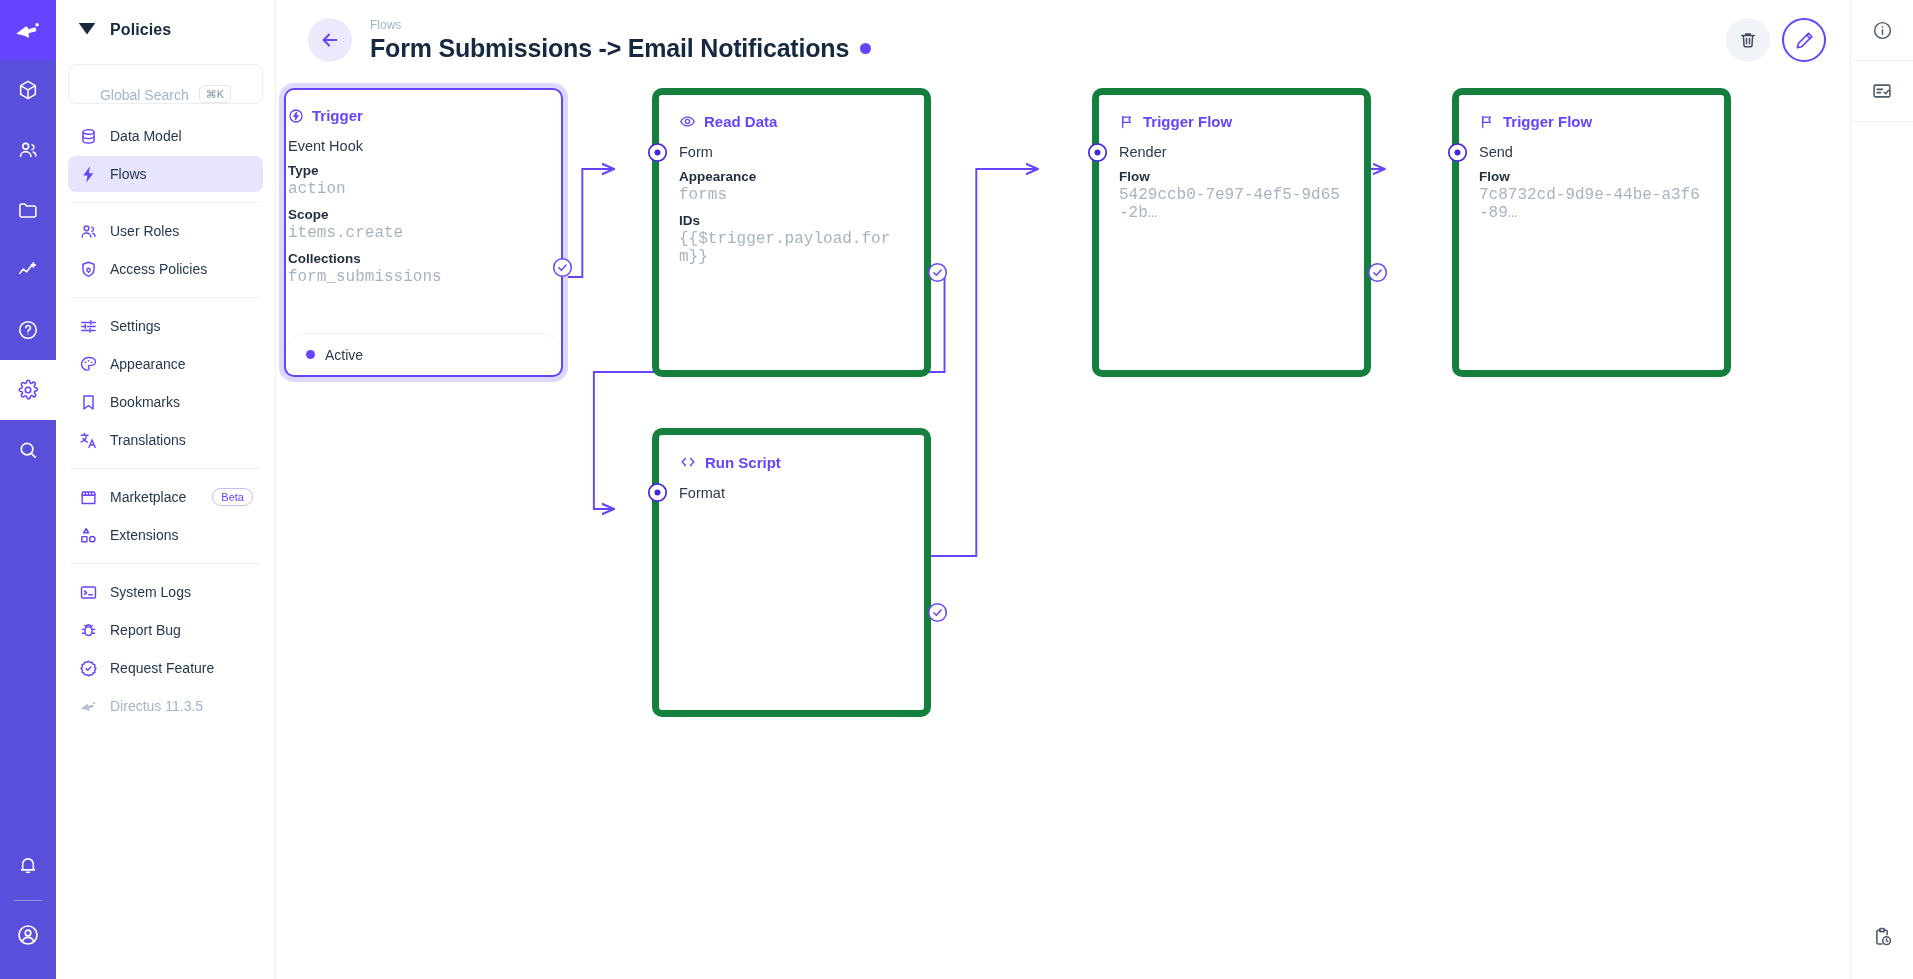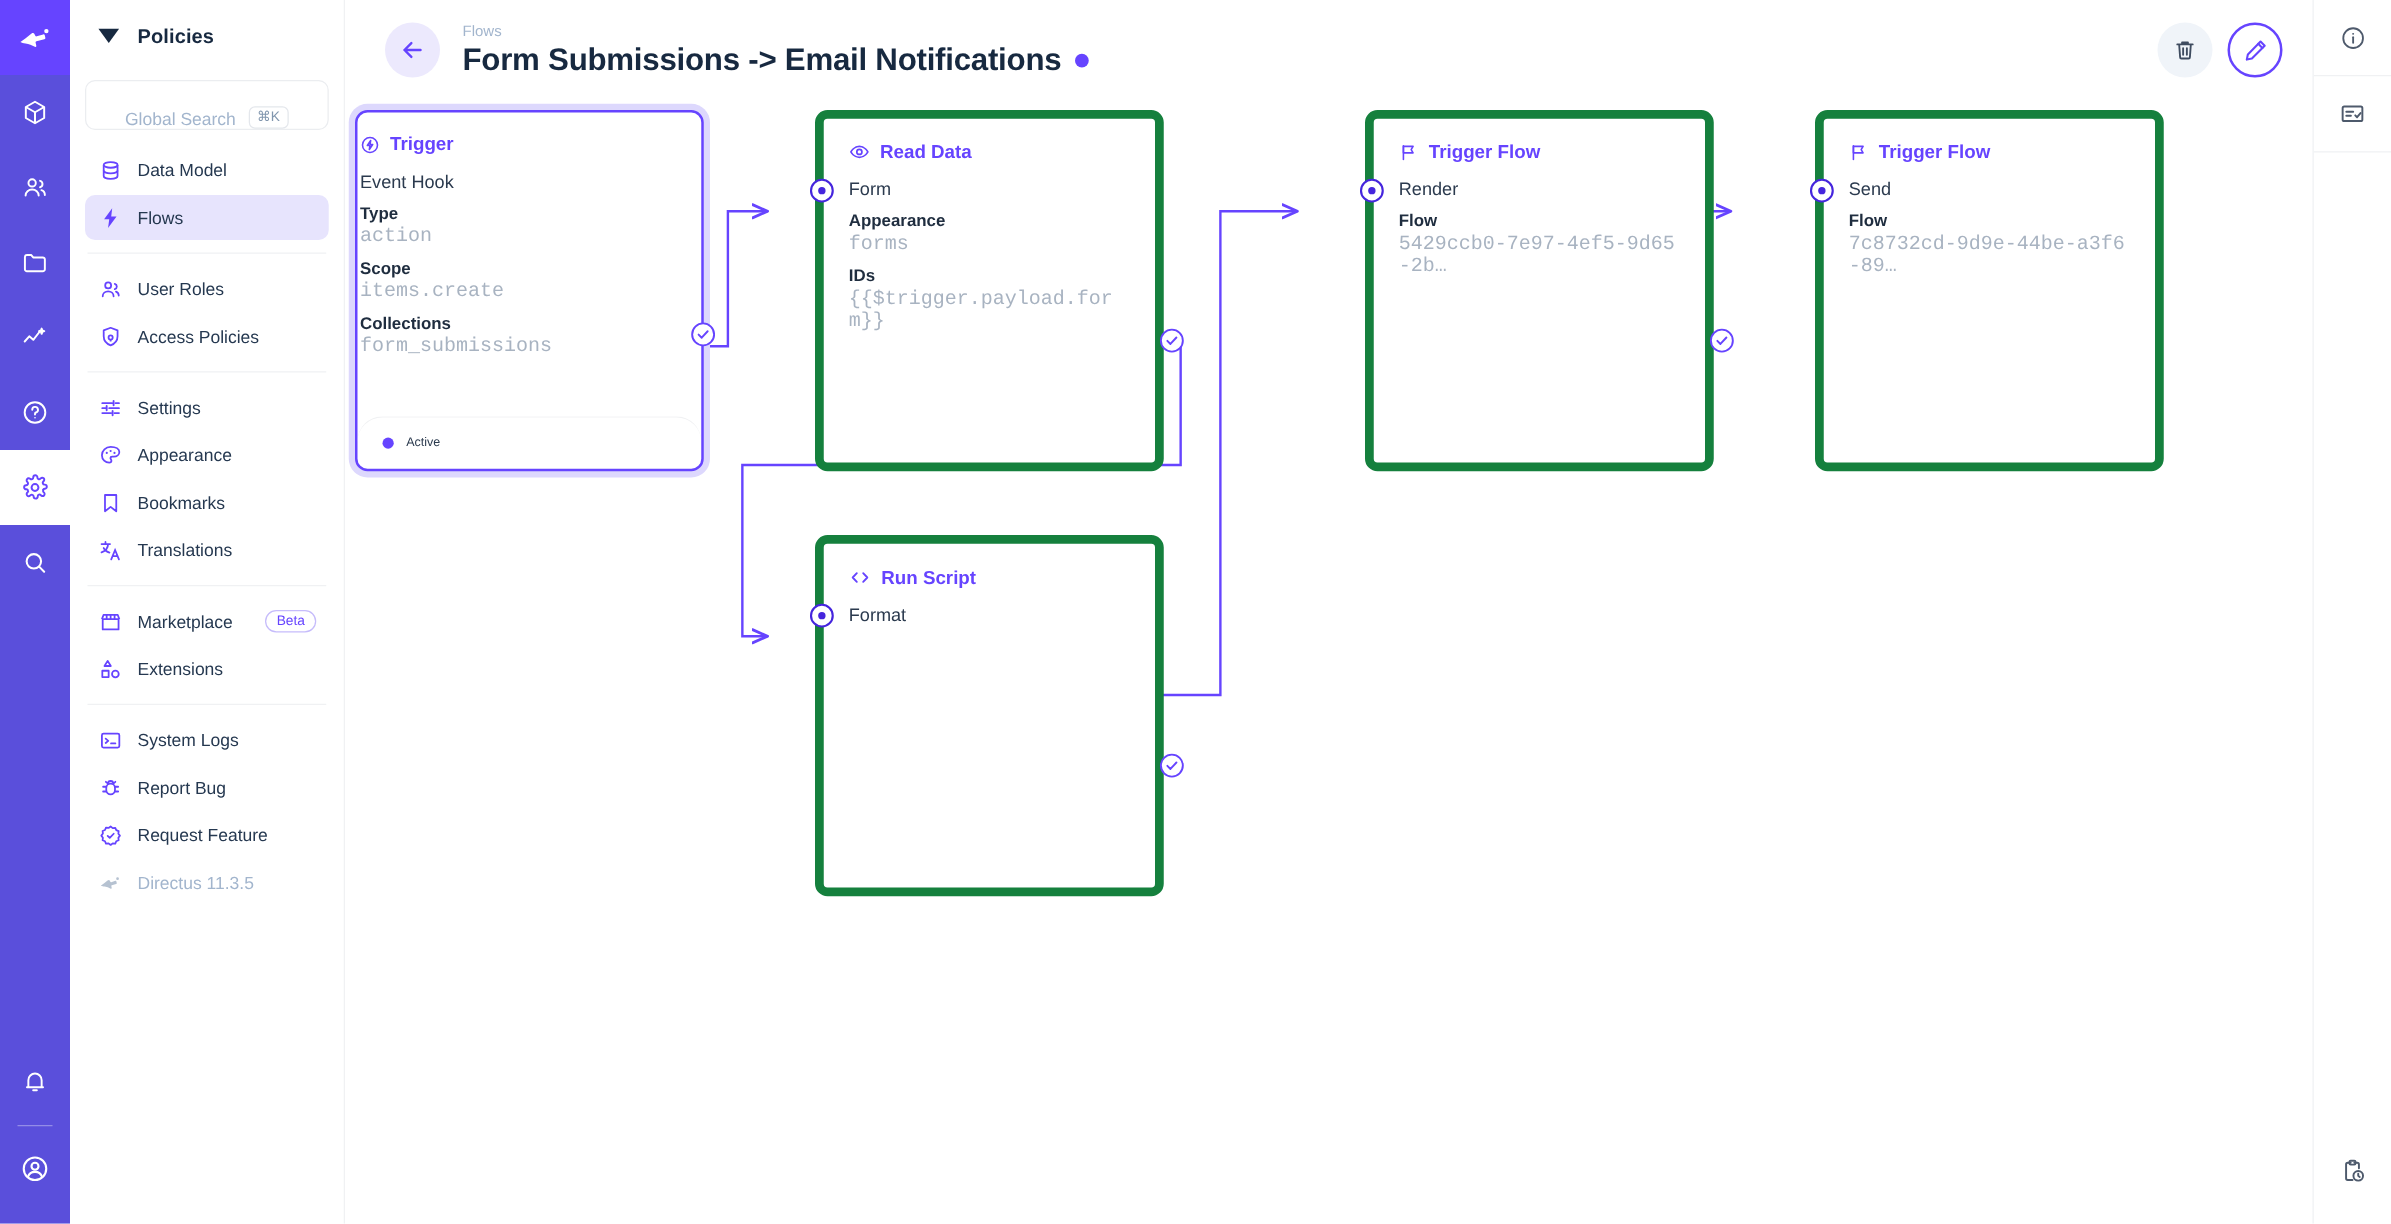--- a/index.html
+++ b/index.html
@@ -131,21 +131,21 @@
     color: #6644ff; font-weight: 700; font-size: 15px; margin-bottom: 14px;
   }
   .node-head .ic { display: flex; align-items: center; }
   .node-name { font-size: 14.5px; color: #2b3a4e; margin-bottom: 7px; }
   .kv-key { font-size: 13.5px; font-weight: 700; color: #1f2d3f; margin-top: 9px; }
   .kv-val { font-family: "Liberation Mono", monospace; font-size: 16px; color: #a8b3c1; margin-top: 2px; word-break: break-all; }
   .node-footer {
     position: absolute; left: 0; right: 0; bottom: 0; height: 42px;
     border-top: 1px solid #f0f1f3;
     display: flex; align-items: center; gap: 10px; padding: 0 20px;
-    font-size: 10px; color: #2b3a4e; border-radius: 20px;
+    font-size: 14px; color: #2b3a4e; border-radius: 20px;
   }
   .node-footer .dot { width: 9px; height: 9px; border-radius: 50%; background: #6644ff; }
 
   
   .port { position: absolute; width: 21px; height: 21px; }
   .port svg { display: block; }
 </style>
 </head>
 <body>
 

